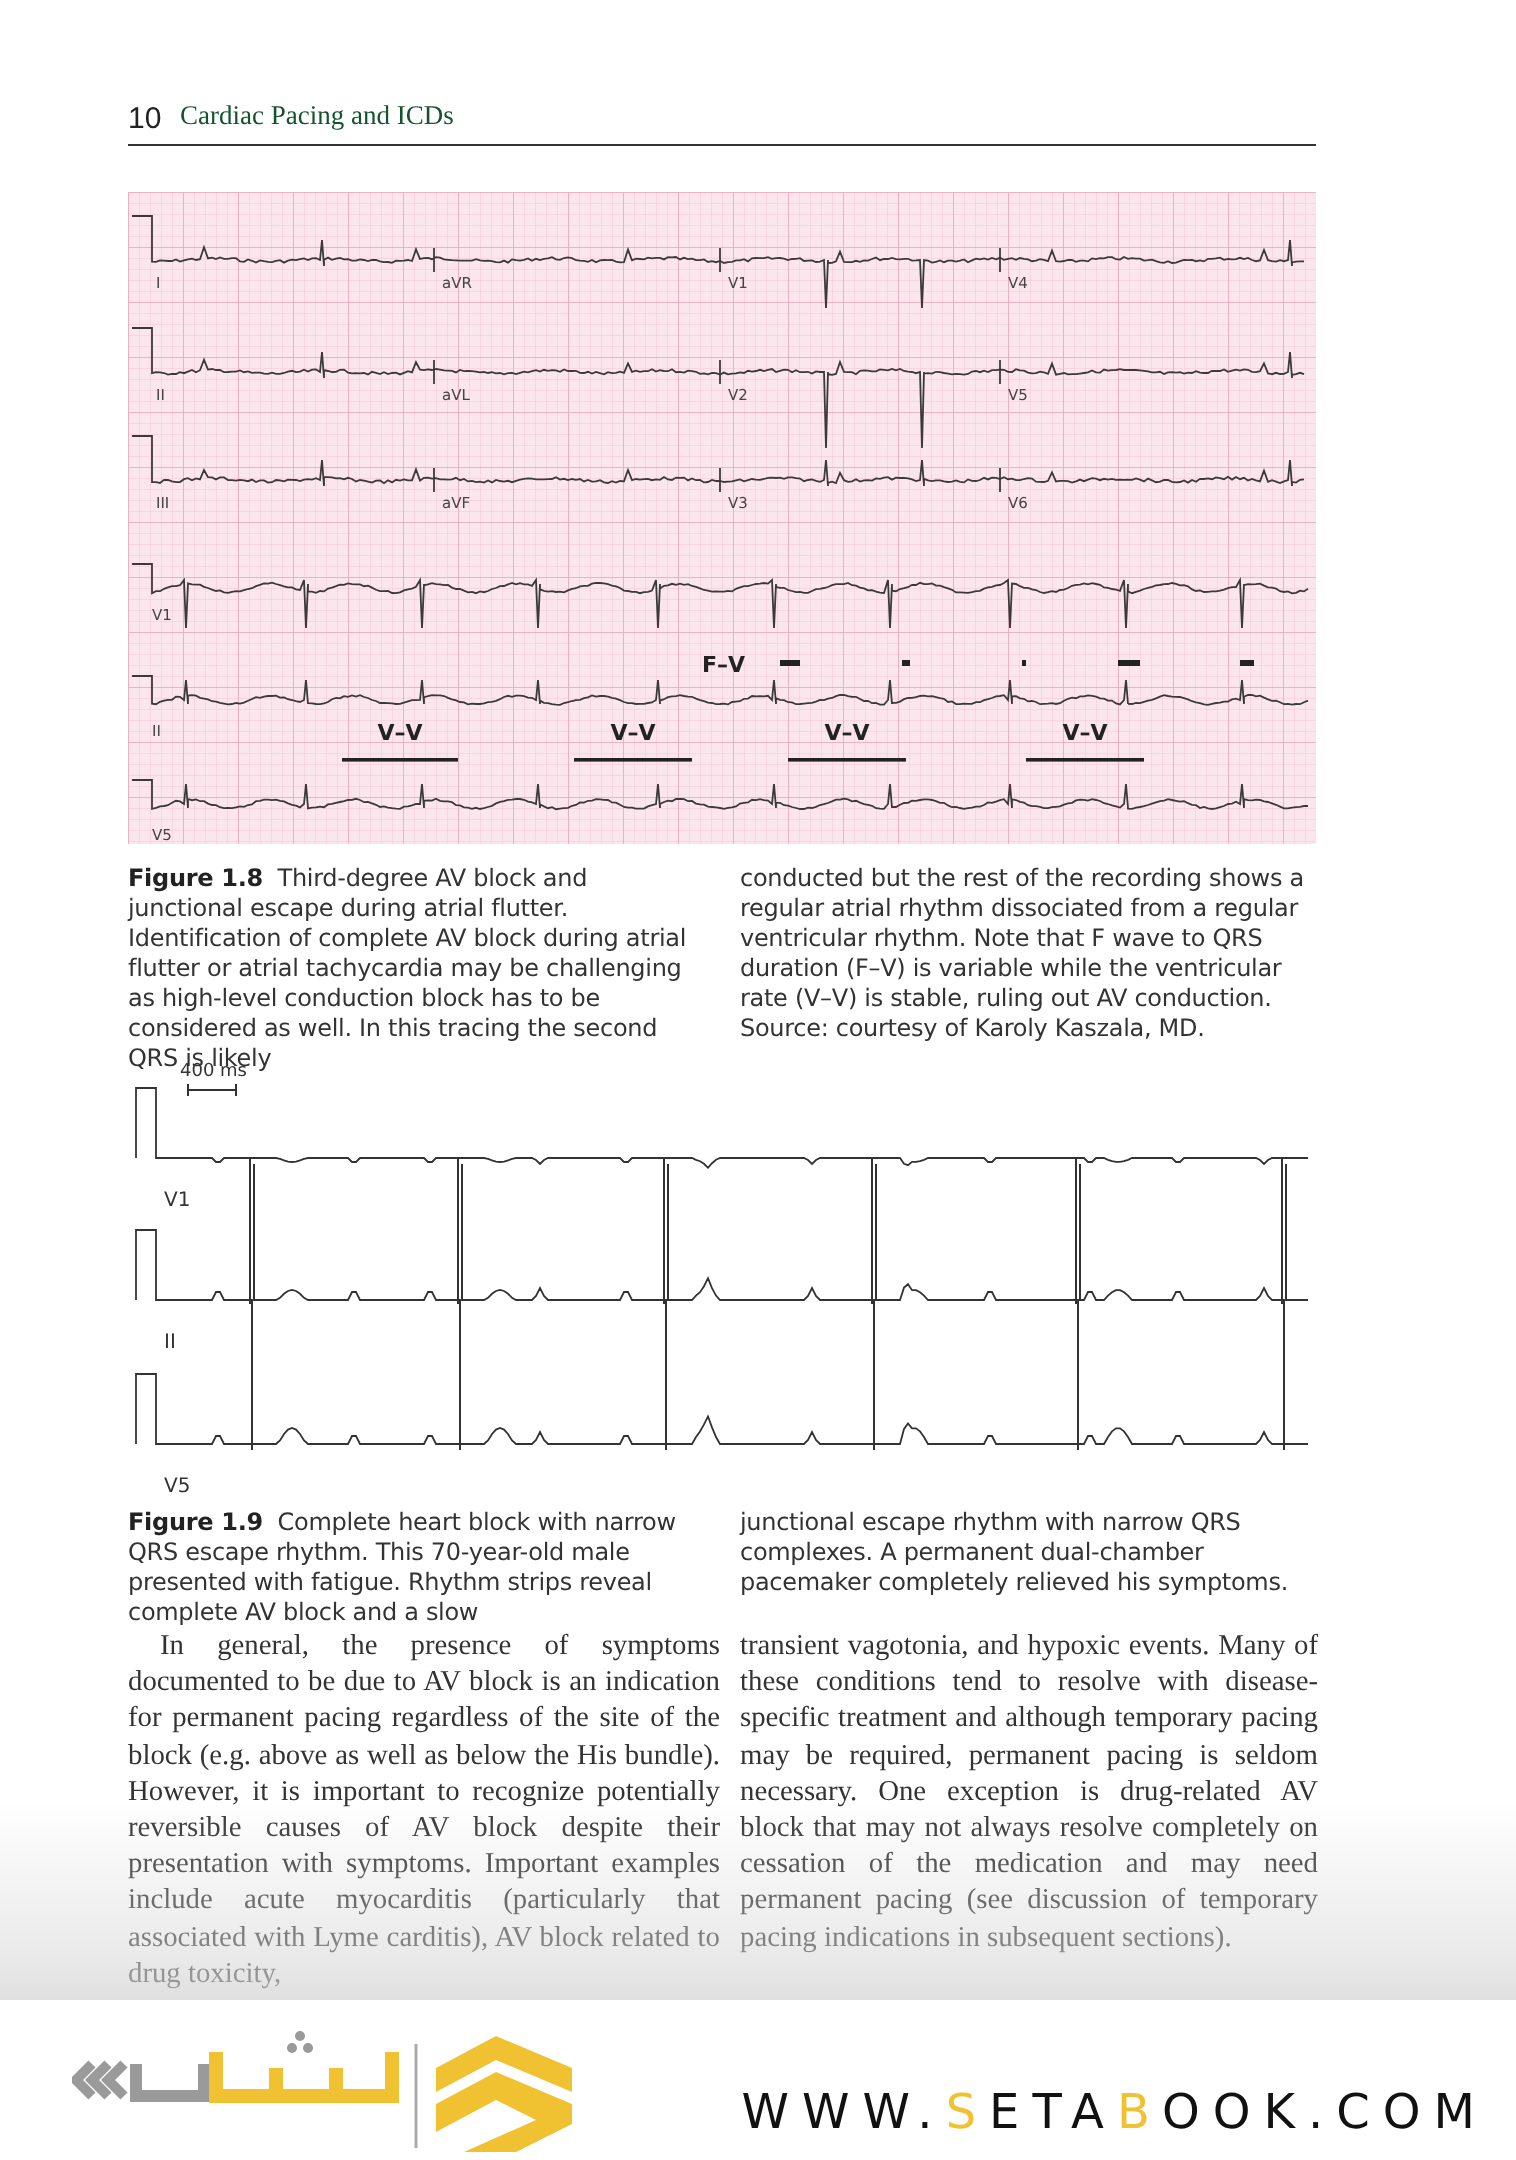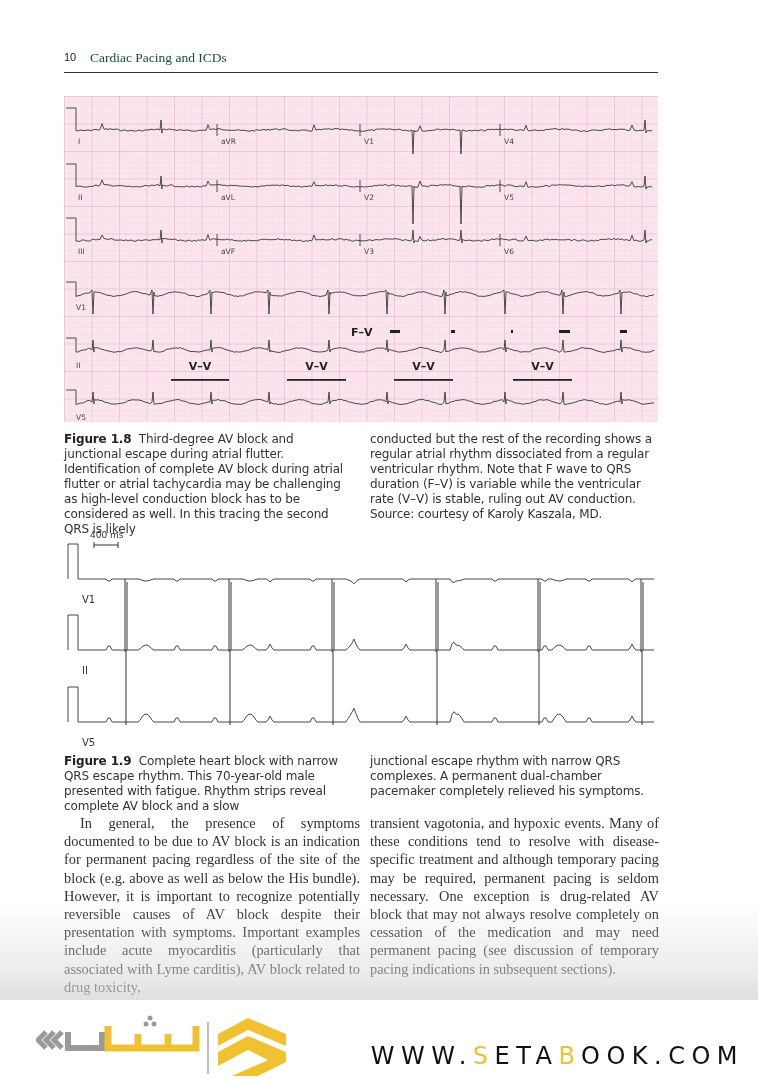--- a/index.html
+++ b/index.html
@@ -1,18 +1,18 @@
 <!DOCTYPE html>
 <html><head>
 <meta charset="utf-8">
 <style>
   html, body { margin:0; padding:0; }
   body { width:758px; height:1080px; background:#ffffff; position:relative; overflow:hidden; font-family:"Liberation Serif", serif; color:#222; }
   .page-header { position:absolute; left:64px; top:50px; width:594px; height:22px; border-bottom:1.2px solid #333; }
-  .page-number { position:absolute; left:0; top:1px; font-family:"Liberation Sans", sans-serif; font-size:11px; color:#222; }
+  .page-number { position:absolute; left:0; top:1px; font-family:"Liberation Sans", sans-serif; font-size:15px; color:#222; }
   .running-title { position:absolute; left:26px; top:0; font-size:13.5px; color:#14532d; }
   .fig18 { position:absolute; left:64px; top:96px; width:594px; height:326px; }
   .fig18 svg { display:block; }
   .caption { position:absolute; font-family:"DejaVu Sans", sans-serif; font-size:12px; line-height:15px; color:#333; letter-spacing:-0.15px; }
   .caption b { font-weight:bold; color:#222; }
   .cap18a { left:64px; top:432px; width:290px; }
   .cap18b { left:370px; top:432px; width:290px; }
   .fig19 { position:absolute; left:64px; top:522px; width:594px; height:225px; }
   .cap19a { left:64px; top:754px; width:290px; }
   .cap19b { left:370px; top:754px; width:290px; }

